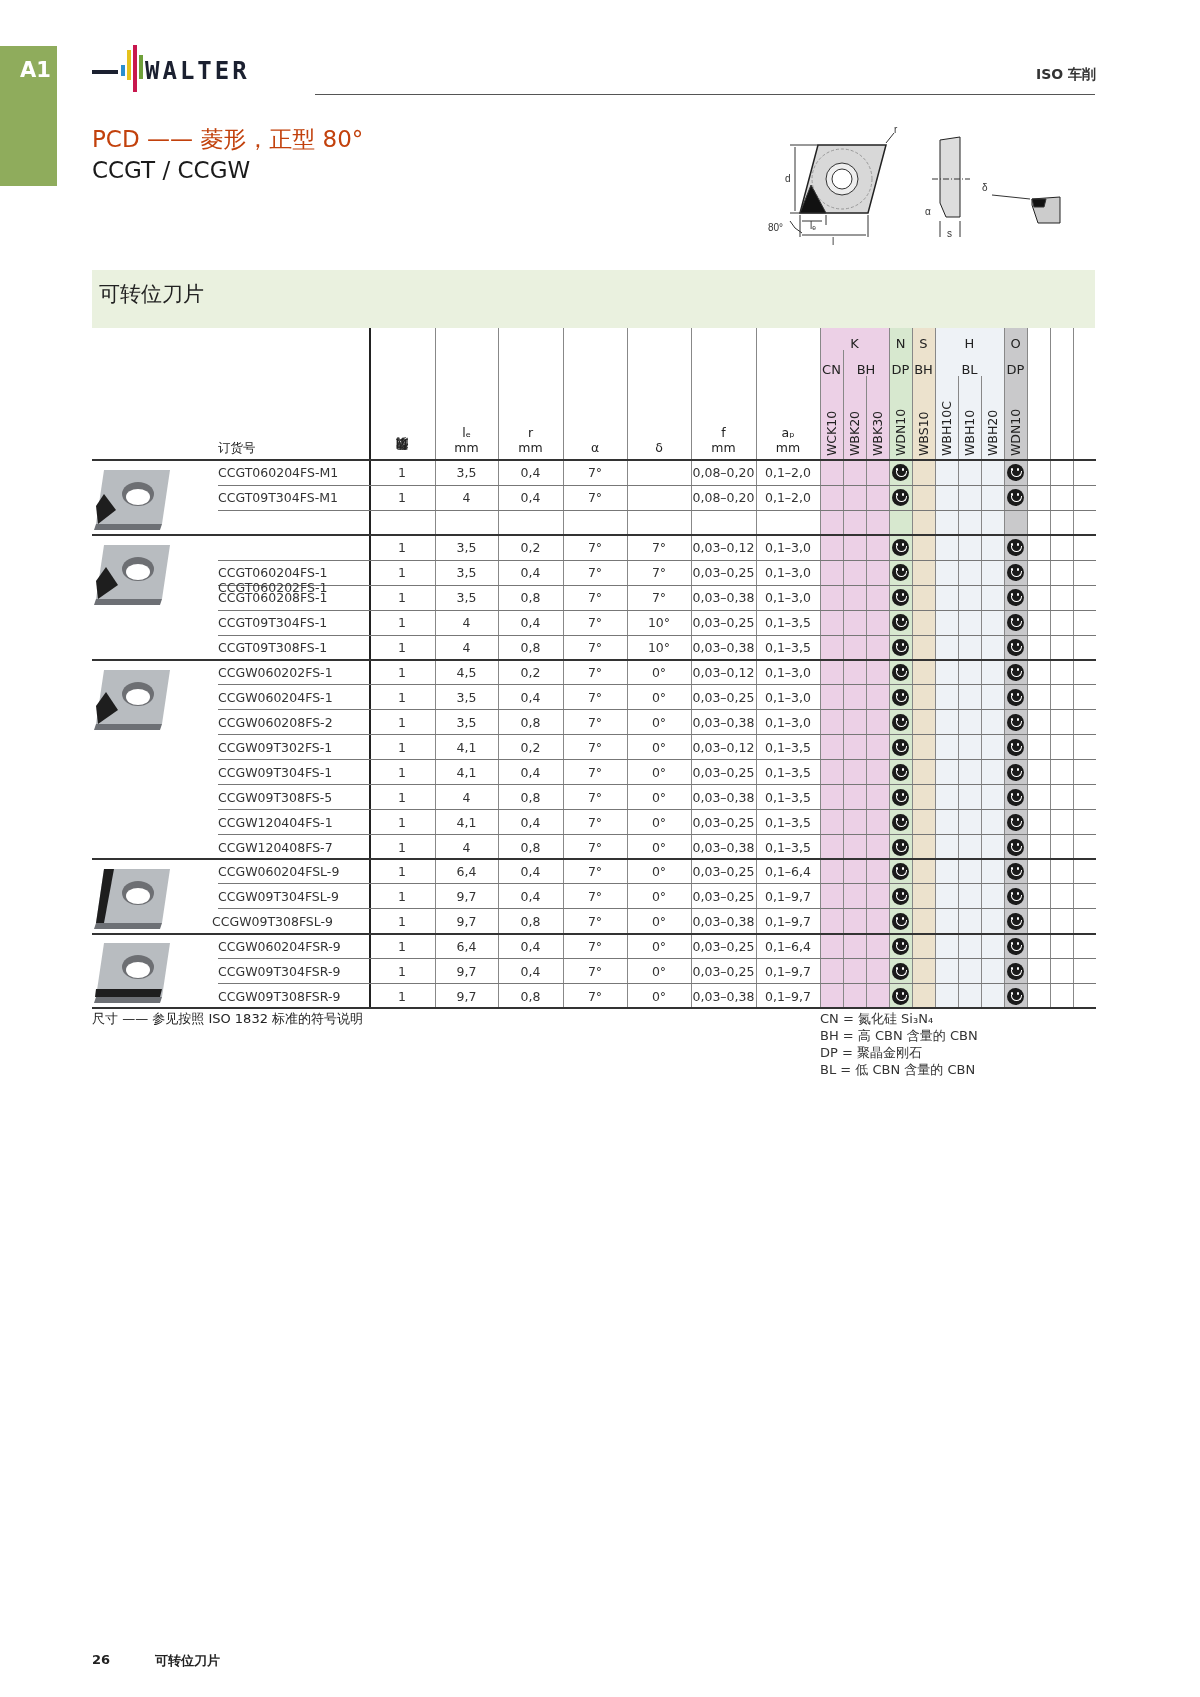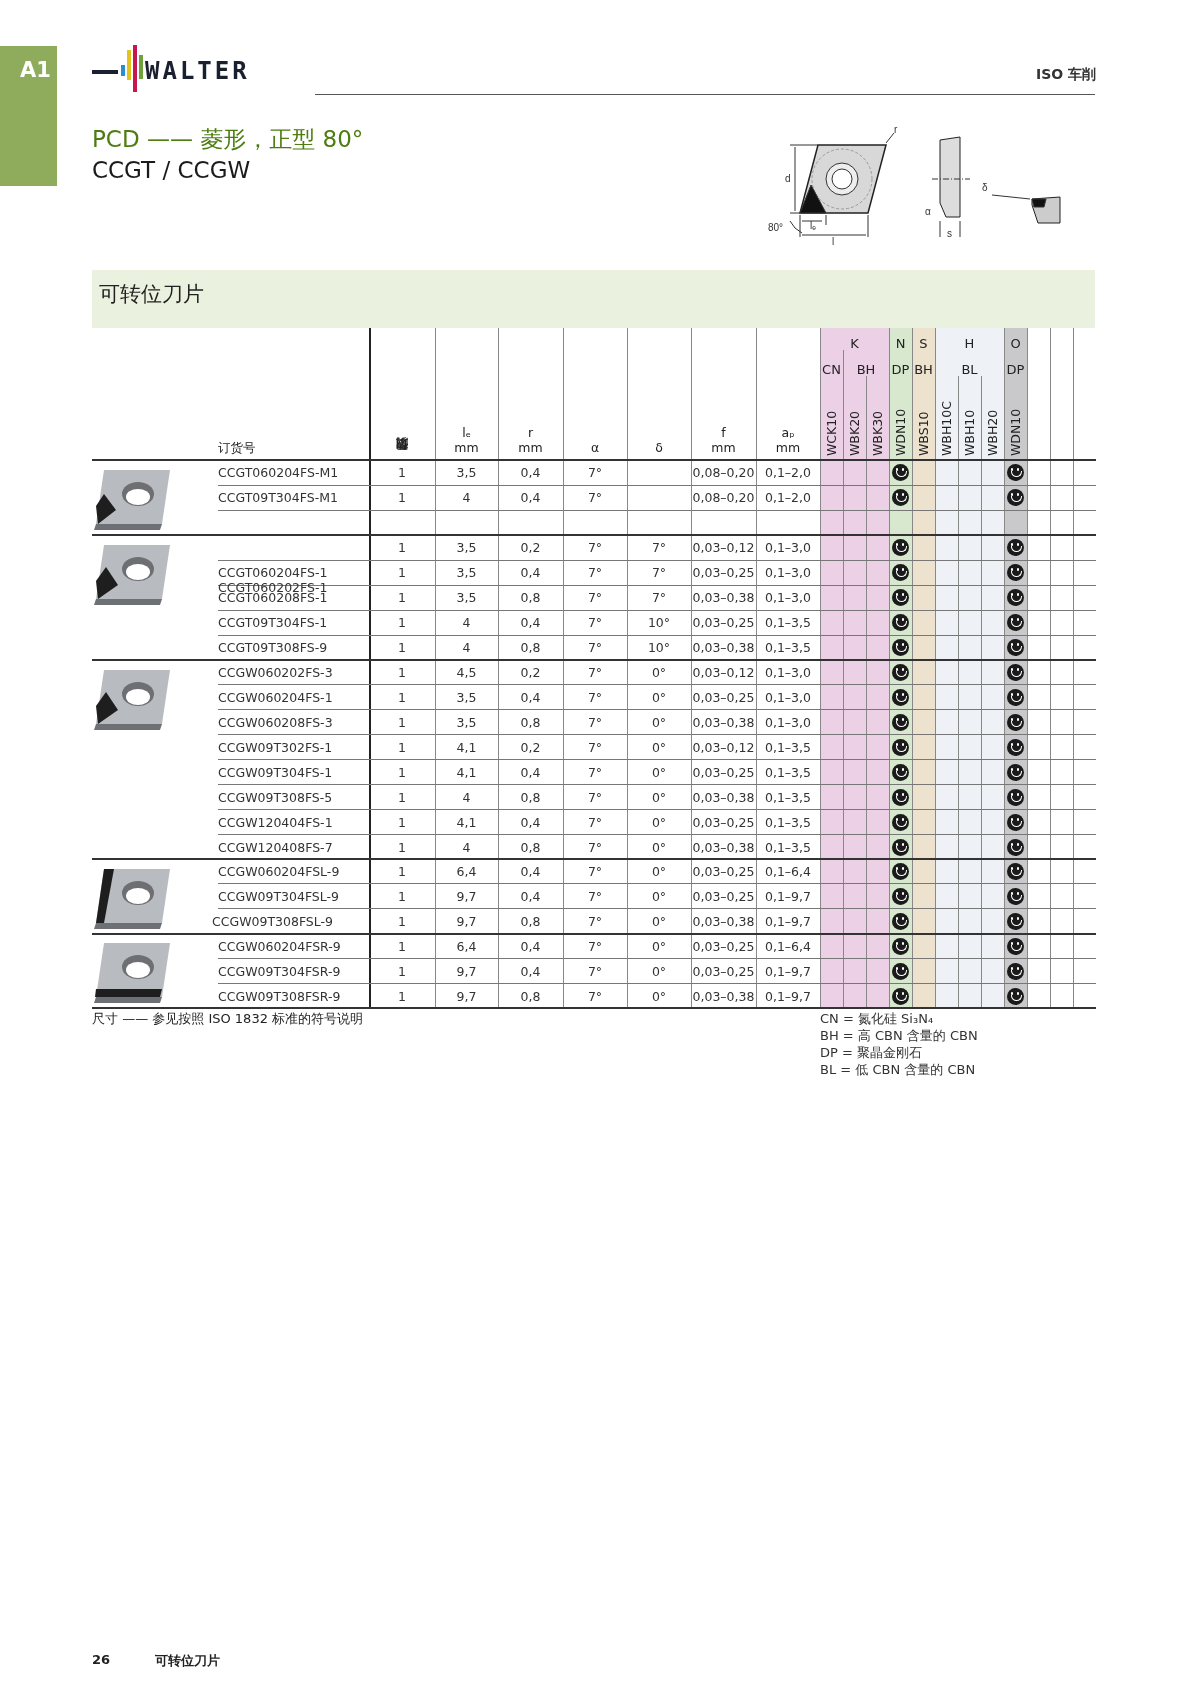--- a/index.html
+++ b/index.html
@@ -2,21 +2,21 @@
 <html><head>
 <meta charset="utf-8">
 <style>
   * { box-sizing: border-box; margin: 0; padding: 0; }
   body { width: 1200px; height: 1697px; background: #fff; font-family: "DejaVu Sans", "Liberation Sans", sans-serif; color: #222; position: relative; overflow: hidden; }
   .tab-a1 { position: absolute; left: 0; top: 46px; width: 57px; height: 140px; background: #8fac5c; color: #fff; font-size: 21px; font-weight: bold; padding: 12px 0 0 20px; }
   .logo { position: absolute; left: 92px; top: 45px; width: 210px; height: 50px; }
   .logo-word { position: absolute; left: 53px; top: 12px; font-family: "DejaVu Sans Mono", monospace; font-weight: bold; font-size: 24px; letter-spacing: 3px; color: #1b2030; }
   .header-rule { position: absolute; left: 315px; top: 94px; width: 780px; height: 1px; background: #555; }
   .section-label { position: absolute; right: 104px; top: 66px; font-size: 14px; font-weight: bold; color: #333; }
-  .title1 { position: absolute; left: 92px; top: 124px; font-size: 23px; color: #4d7c0f; }
+  .title1 { position: absolute; left: 92px; top: 124px; font-size: 23px; color: #c2410c; }
   .title2 { position: absolute; left: 92px; top: 157px; font-size: 23px; color: #1a1a1a; }
   .diagram { position: absolute; left: 760px; top: 125px; width: 340px; height: 130px; }
   .band { position: absolute; left: 92px; top: 270px; width: 1003px; height: 58px; background: #eaf1df; }
   .band-title { position: absolute; left: 7px; top: 10px; font-size: 21px; color: #222; }
   .table { position: absolute; left: 92px; top: 328px; width: 1004px; }
   .colbg { position: absolute; top: 0; }
   .vline { position: absolute; top: 0; width: 1px; background: #888; }
   .vline.thick { width: 2px; background: #222; }
   .hdr { position: absolute; font-size: 12.5px; text-align: center; color: #222; line-height: 15px; }
   .vt { position: absolute; writing-mode: vertical-rl; transform: rotate(180deg); font-size: 12.5px; color: #222; }
@@ -296,33 +296,33 @@
         <div class="cell " style="top:282px;left:343px;width:63px;">4</div>
         <div class="cell " style="top:282px;left:406px;width:65px;">0,4</div>
         <div class="cell " style="top:282px;left:471px;width:64px;">7°</div>
         <div class="cell " style="top:282px;left:535px;width:64px;">10°</div>
         <div class="cell " style="top:282px;left:599px;width:65px;">0,03–0,25</div>
         <div class="cell " style="top:282px;left:664px;width:64px;">0,1–3,5</div>
         <div class="smile" style="top:286px;left:800px;"></div>
         <div class="smile" style="top:286px;left:915px;"></div>
       </div>
       <div>
-        <div class="cell ord" style="top:307px;left:126px;width:150px;">CCGT09T308FS-9</div>
+        <div class="cell ord" style="top:307px;left:126px;width:150px;">CCGT09T308FS-1</div>
         <div class="cell " style="top:307px;left:277px;width:66px;">1</div>
         <div class="cell " style="top:307px;left:343px;width:63px;">4</div>
         <div class="cell " style="top:307px;left:406px;width:65px;">0,8</div>
         <div class="cell " style="top:307px;left:471px;width:64px;">7°</div>
         <div class="cell " style="top:307px;left:535px;width:64px;">10°</div>
         <div class="cell " style="top:307px;left:599px;width:65px;">0,03–0,38</div>
         <div class="cell " style="top:307px;left:664px;width:64px;">0,1–3,5</div>
         <div class="smile" style="top:311px;left:800px;"></div>
         <div class="smile" style="top:311px;left:915px;"></div>
       </div>
       <div>
-        <div class="cell ord" style="top:332px;left:126px;width:150px;">CCGW060202FS-3</div>
+        <div class="cell ord" style="top:332px;left:126px;width:150px;">CCGW060202FS-1</div>
         <div class="cell " style="top:332px;left:277px;width:66px;">1</div>
         <div class="cell " style="top:332px;left:343px;width:63px;">4,5</div>
         <div class="cell " style="top:332px;left:406px;width:65px;">0,2</div>
         <div class="cell " style="top:332px;left:471px;width:64px;">7°</div>
         <div class="cell " style="top:332px;left:535px;width:64px;">0°</div>
         <div class="cell " style="top:332px;left:599px;width:65px;">0,03–0,12</div>
         <div class="cell " style="top:332px;left:664px;width:64px;">0,1–3,0</div>
         <div class="smile" style="top:336px;left:800px;"></div>
         <div class="smile" style="top:336px;left:915px;"></div>
       </div>
@@ -332,21 +332,21 @@
         <div class="cell " style="top:357px;left:343px;width:63px;">3,5</div>
         <div class="cell " style="top:357px;left:406px;width:65px;">0,4</div>
         <div class="cell " style="top:357px;left:471px;width:64px;">7°</div>
         <div class="cell " style="top:357px;left:535px;width:64px;">0°</div>
         <div class="cell " style="top:357px;left:599px;width:65px;">0,03–0,25</div>
         <div class="cell " style="top:357px;left:664px;width:64px;">0,1–3,0</div>
         <div class="smile" style="top:361px;left:800px;"></div>
         <div class="smile" style="top:361px;left:915px;"></div>
       </div>
       <div>
-        <div class="cell ord" style="top:382px;left:126px;width:150px;">CCGW060208FS-3</div>
+        <div class="cell ord" style="top:382px;left:126px;width:150px;">CCGW060208FS-2</div>
         <div class="cell " style="top:382px;left:277px;width:66px;">1</div>
         <div class="cell " style="top:382px;left:343px;width:63px;">3,5</div>
         <div class="cell " style="top:382px;left:406px;width:65px;">0,8</div>
         <div class="cell " style="top:382px;left:471px;width:64px;">7°</div>
         <div class="cell " style="top:382px;left:535px;width:64px;">0°</div>
         <div class="cell " style="top:382px;left:599px;width:65px;">0,03–0,38</div>
         <div class="cell " style="top:382px;left:664px;width:64px;">0,1–3,0</div>
         <div class="smile" style="top:386px;left:800px;"></div>
         <div class="smile" style="top:386px;left:915px;"></div>
       </div>

